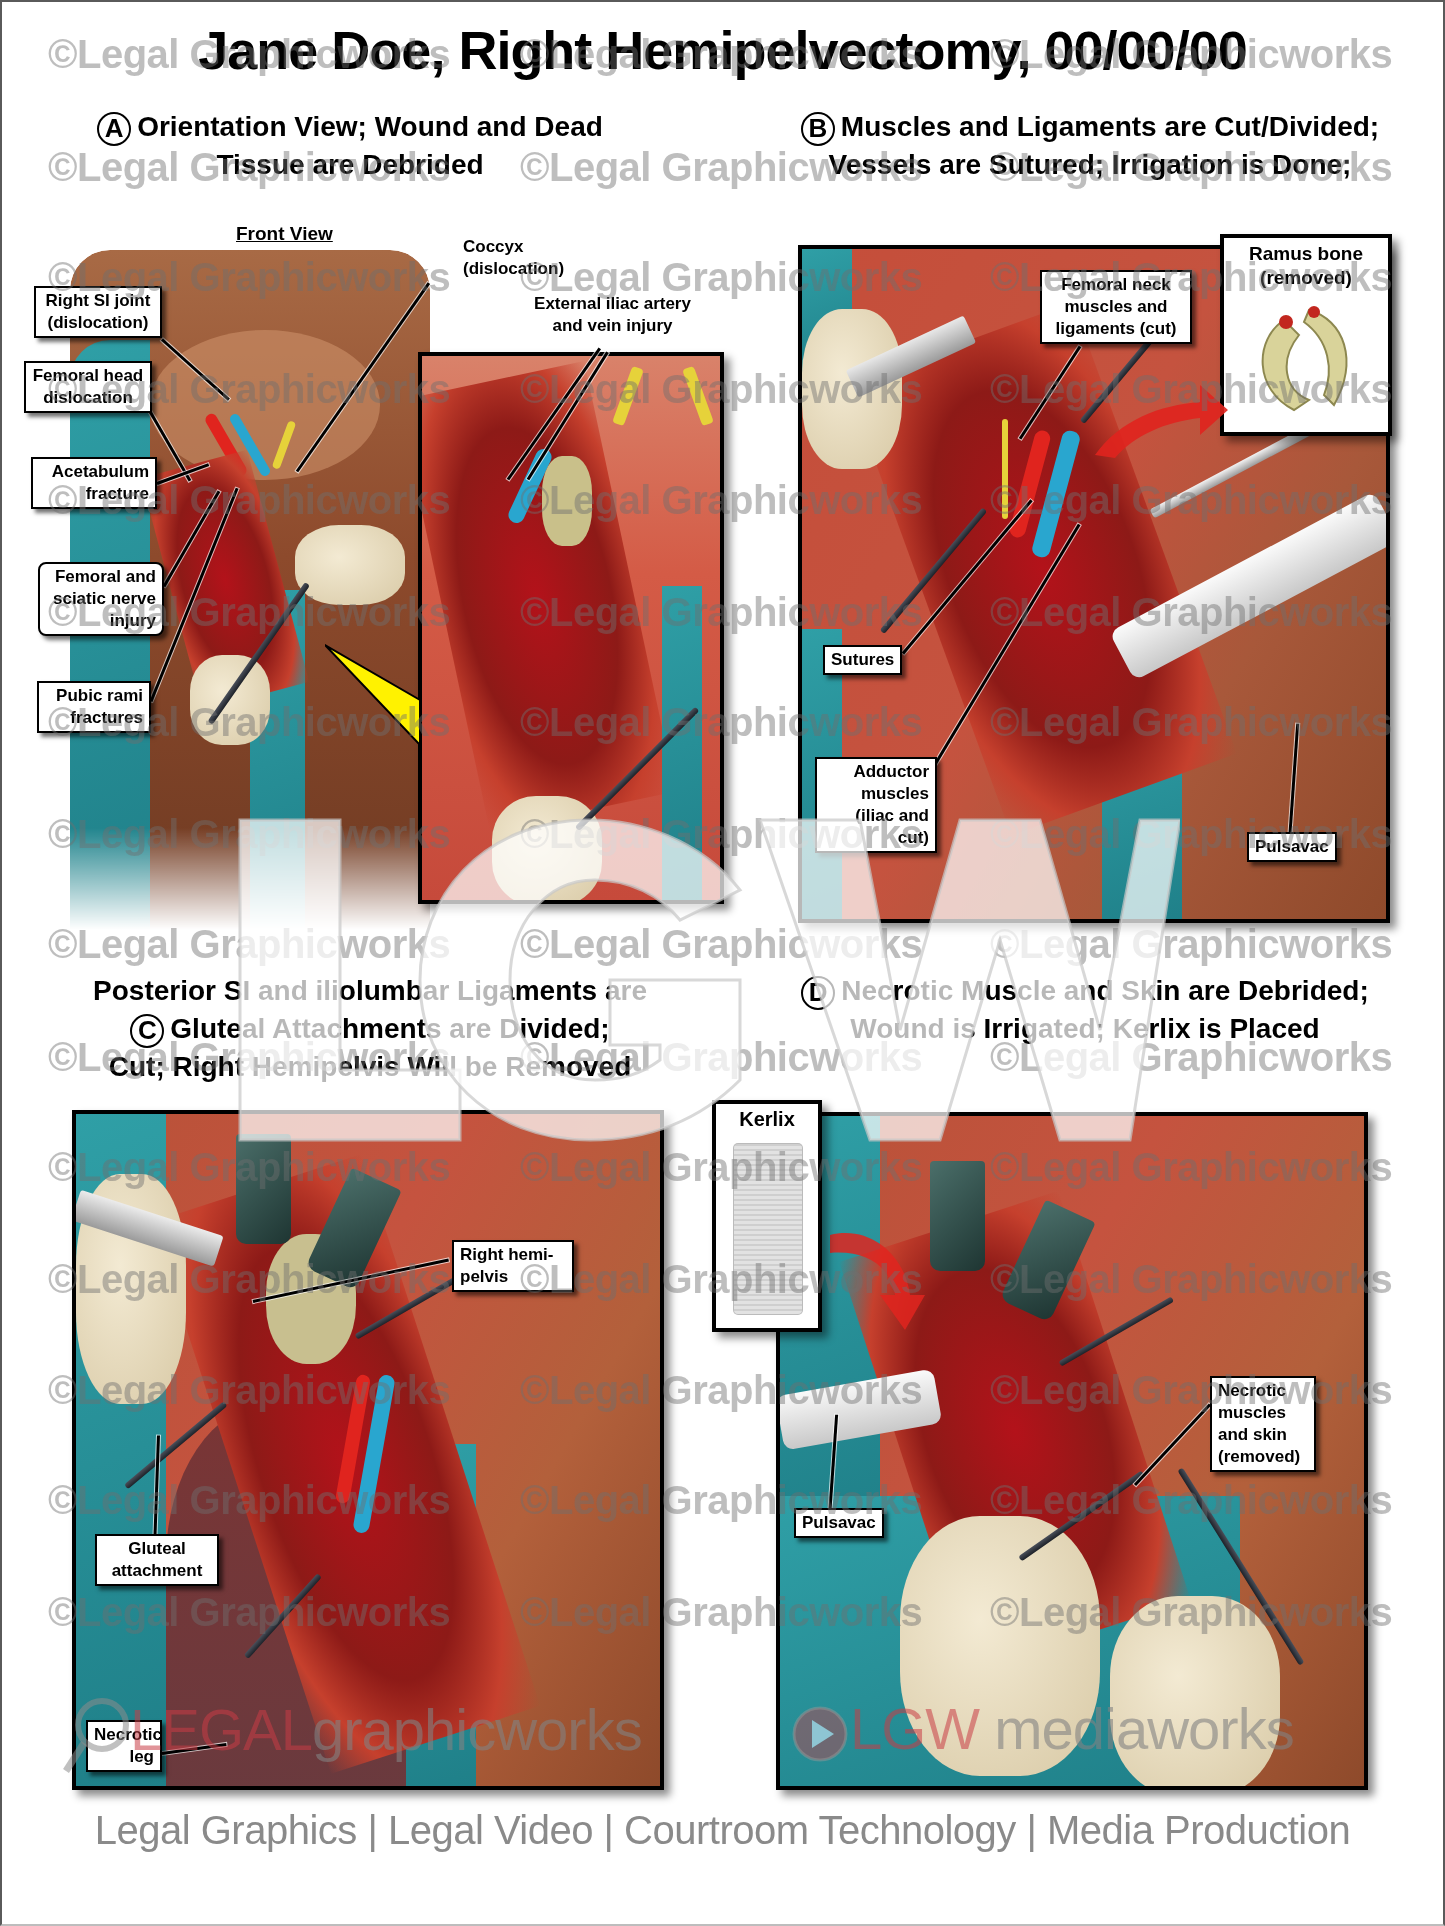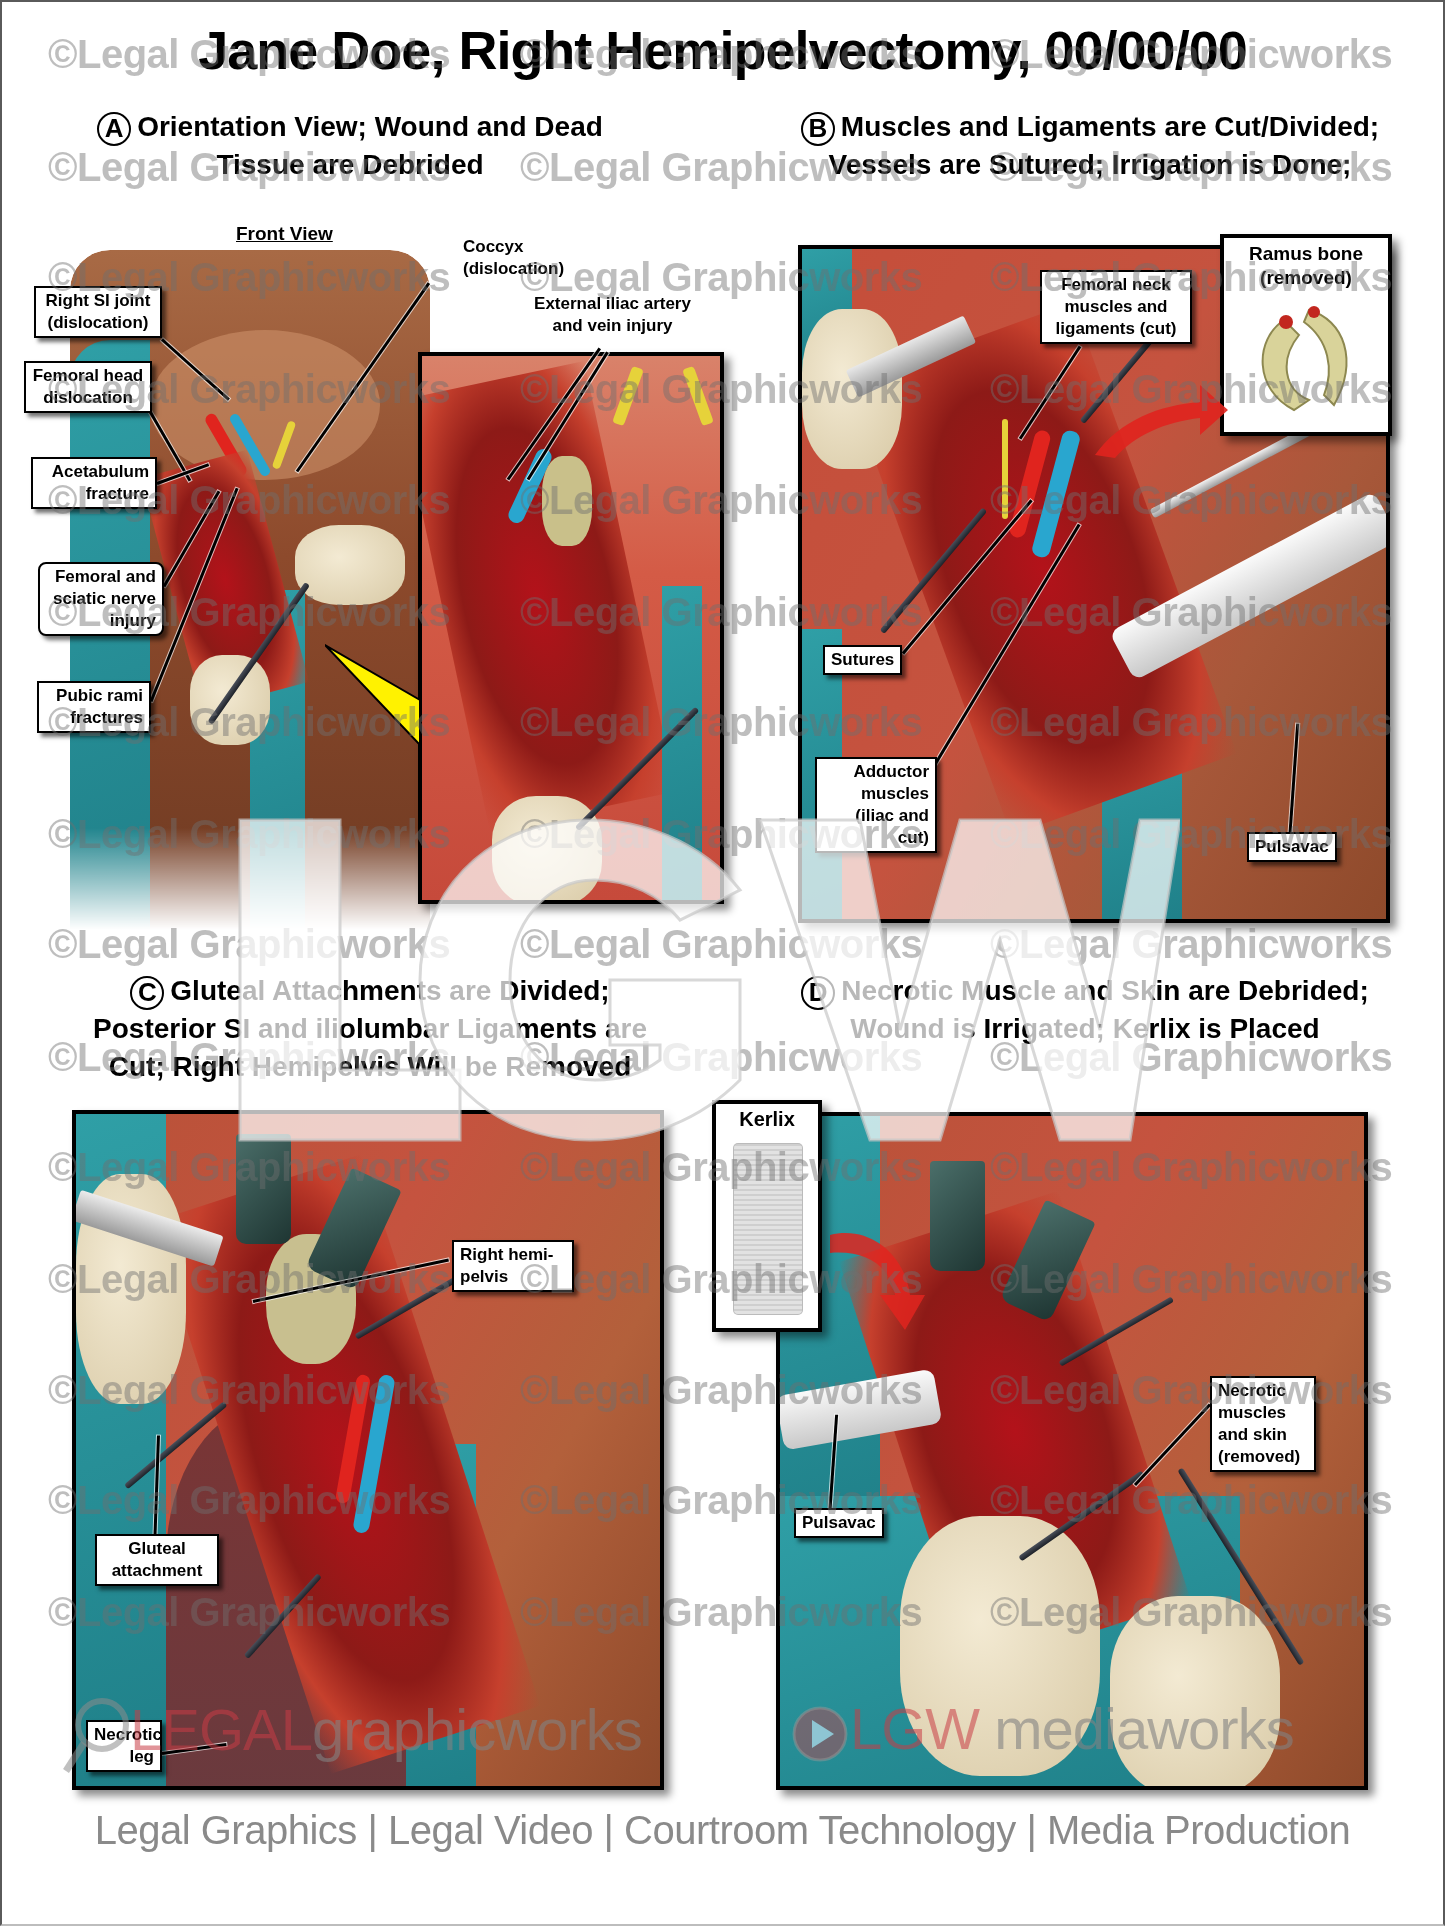--- a/index.html
+++ b/index.html
@@ -142,22 +142,22 @@
 <div class="label" style="left:823px; top:645px;">Sutures</div>
 <div class="label right" style="left:815px; top:757px; width:122px;">Adductor muscles (iliac and cut)</div>
 <div class="label" style="left:1247px; top:832px;">Pulsavac</div>
 
 <div class="leader" style="left:1080px; top:345px; width:110px; transform:rotate(123deg);"></div>
 <div class="leader" style="left:903px; top:652px; width:200px; transform:rotate(-50deg);"></div>
 <div class="leader" style="left:935px; top:763px; width:280px; transform:rotate(-59deg);"></div>
 <div class="leader" style="left:1290px; top:832px; width:110px; transform:rotate(-86deg);"></div>
 
 <div class="heading" style="left:45px; top:972px; width:650px;">
+  <div>Posterior SI and iliolumbar Ligaments are</div>
   <div><span class="circle">C</span><span>Gluteal Attachments are Divided;</span></div>
-  <div>Posterior SI and iliolumbar Ligaments are</div>
   <div>Cut; Right Hemipelvis Will be Removed</div>
 </div>
 <div class="heading" style="left:745px; top:972px; width:680px;">
   <div><span class="circle">D</span><span>Necrotic Muscle and Skin are Debrided;</span></div>
   <div>Wound is Irrigated; Kerlix is Placed</div>
 </div>
 
 <div class="panel framed" style="left:72px; top:1110px; width:592px; height:680px; background:linear-gradient(120deg,#b85238 0%,#c5533f 40%,#b3603b 70%,#8e4a2b 100%);">
   <div class="drape" style="left:0; top:0; width:90px; height:680px;"></div>
   <div class="skin" style="left:90px; top:290px; width:260px; height:390px; background:linear-gradient(180deg,#7a3535,#6a3a3e); border-radius:40% 40% 0 0;"></div>

